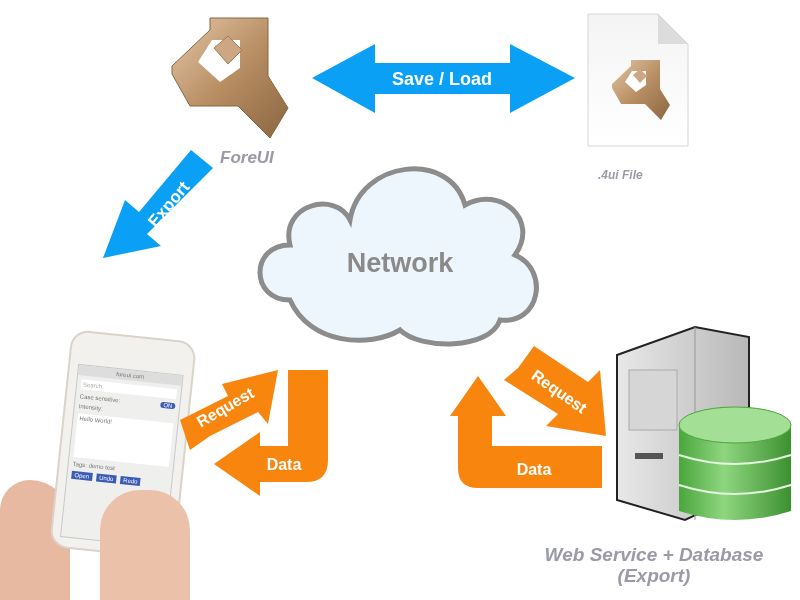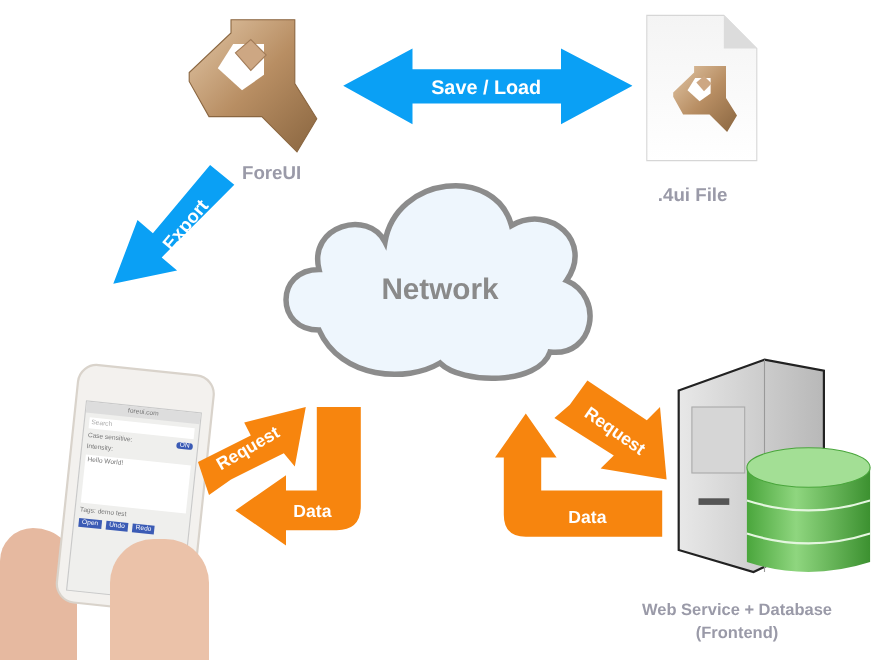--- a/index.html
+++ b/index.html
@@ -1,19 +1,19 @@
 <!DOCTYPE html>
 <html><head>
 <meta charset="utf-8">
 <style>
   html, body { margin:0; padding:0; }
   body { width:800px; height:600px; background:#ffffff; position:relative; overflow:hidden;
          font-family:"Liberation Sans", sans-serif; }
   .abs { position:absolute; }
-  .label { color:#9a9aa8; font-weight:bold; text-align:center; position:absolute; white-space:nowrap; }
+  .label { color:#9a9aa8; font-weight:bold; text-align:center; position:absolute; white-space:nowrap;font-style:italic; }
   svg text { font-family:"Liberation Sans", sans-serif; font-weight:bold; }
 </style>
 </head>
 <body>
 
 <svg class="abs" style="left:160px;top:10px" width="140" height="140" viewBox="0 0 140 140">
   <defs>
     <linearGradient id="br" x1="0" y1="0" x2="1" y2="1">
       <stop offset="0" stop-color="#e2c7a7"></stop>
       <stop offset="0.5" stop-color="#b88e63"></stop>
@@ -39,21 +39,21 @@
     </linearGradient>
   </defs>
   <path d="M2 2 L72 2 L102 32 L102 134 L2 134 Z" fill="url(#pg)" stroke="#d6d6d6"></path>
   <path d="M72 2 L72 32 L102 32 Z" fill="#dcdcdc"></path>
   <g transform="translate(20,44) scale(0.5)">
     <path d="M50 8 L108 8 L108 66 L128 98 L110 128 L78 96 L30 96 L12 64 L12 56 L50 20 Z" fill="url(#br)"></path>
     <path d="M52 30 L80 30 L80 58 L60 72 L38 52 Z" fill="#ffffff"></path>
     <path d="M54 38 L68 26 L82 40 L68 54 Z" fill="#cda783"></path>
   </g>
 </svg>
-<div class="label" style="left:598px;top:168px;font-size:17px">.4ui File</div>
+<div class="label" style="left:598px;top:168px;font-size:12px">.4ui File</div>
 
 <svg class="abs" style="left:95px;top:150px" width="120" height="115">
   <polygon points="118,18 96,0 44,62 30,50 8,108 66,96 52,84 104,32" fill="#0aa0f5"></polygon>
   <text x="0" y="0" fill="#fff" font-size="17" text-anchor="middle" transform="translate(78,58) rotate(-50)">Export</text>
 </svg>
 
 <div class="label" style="left:30px;top:272px;width:200px;font-size:17px;line-height:21px">
 </div>
 
 <svg class="abs" style="left:250px;top:150px" width="300" height="200">
@@ -115,16 +115,16 @@
     </linearGradient>
   </defs>
   <path d="M12 40 L90 12 L144 22 L144 175 L80 205 L12 185 Z" fill="url(#sv)" stroke="#222" stroke-width="2"></path>
   <path d="M90 12 L90 205" stroke="#999"></path>
   <rect x="24" y="55" width="48" height="60" fill="#d6d6d6" stroke="#aaa"></rect>
   <rect x="30" y="138" width="28" height="6" fill="#555"></rect>
   <path d="M74 110 L74 196 Q130 214 186 196 L186 110 Z" fill="url(#db)"></path>
   <ellipse cx="130" cy="110" rx="56" ry="18" fill="#a3df95" stroke="#4aa63c"></ellipse>
   <path d="M74 140 Q130 158 186 140 M74 170 Q130 188 186 170" stroke="#e4f6df" stroke-width="2" fill="none"></path>
 </svg>
-<div class="label" style="left:540px;top:544px;width:260px;font-size:15px;line-height:21px">
+<div class="label" style="left:524px;top:544px;width:260px;font-size:19px;line-height:21px">
   <div>Web Service + Database</div>
-  <div>(Frontend)</div>
+  <div>(Export)</div>
 </div>
 
 </body></html>

